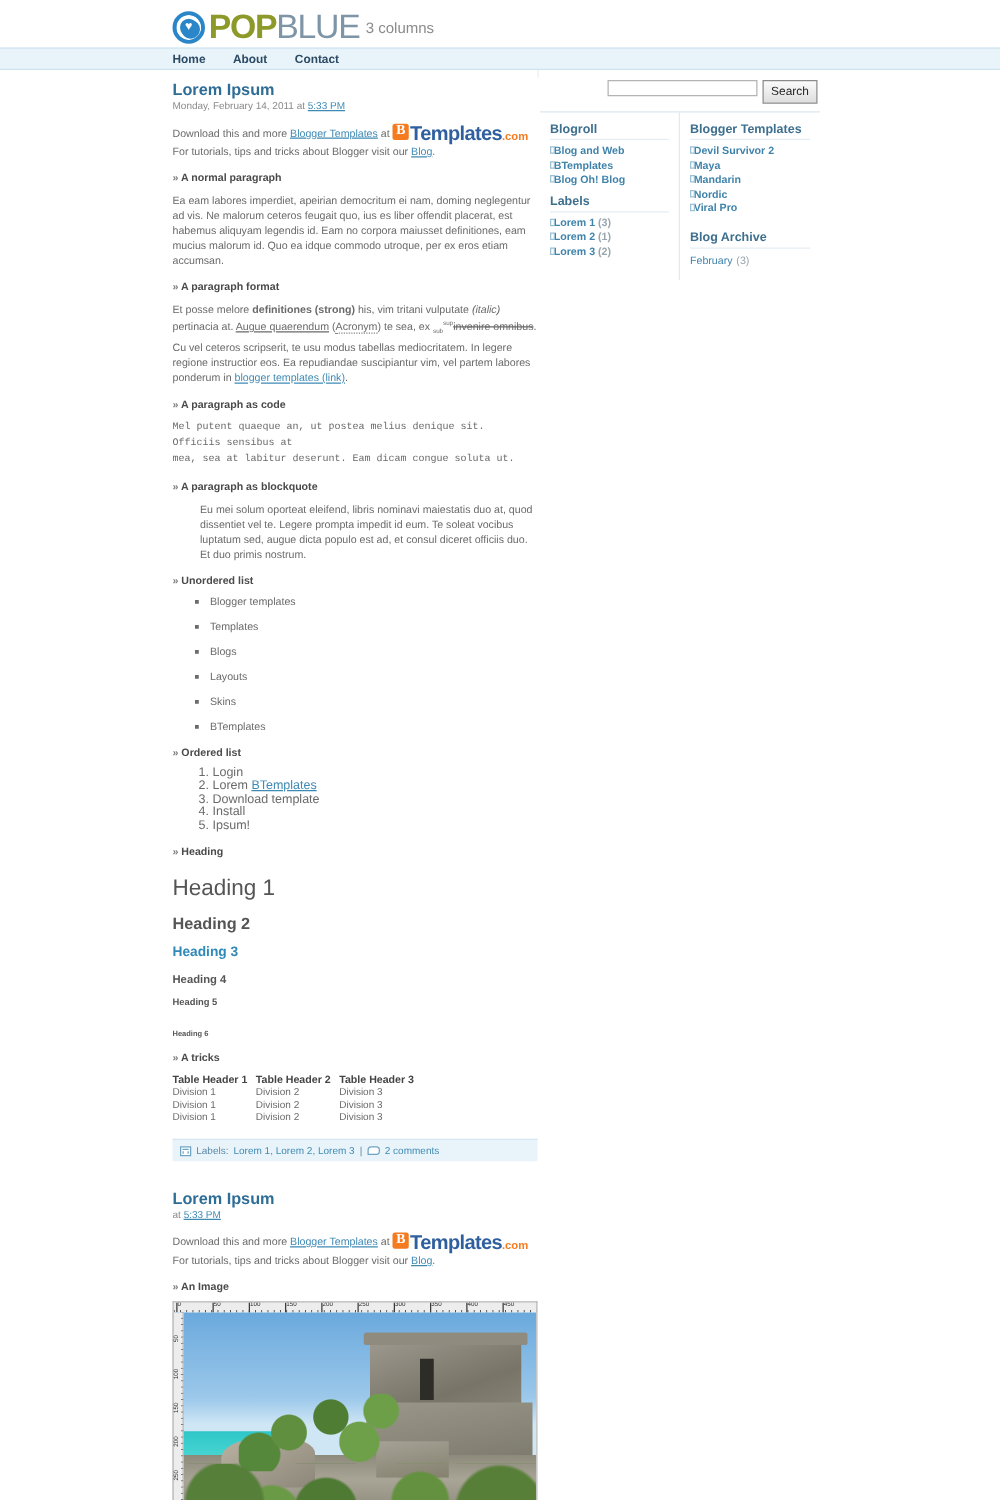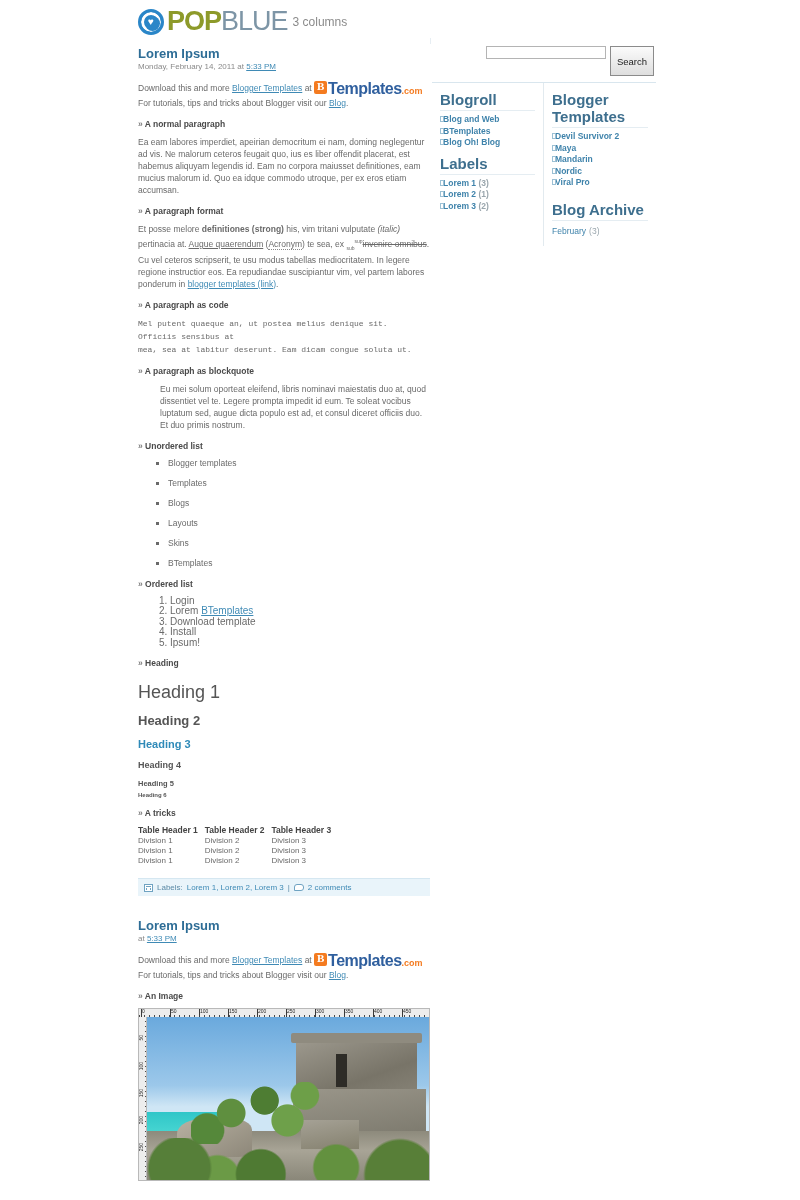--- a/index.html
+++ b/index.html
@@ -63,32 +63,32 @@
     position:absolute; left:432px; top:0px; width:224px;
   }
 
   
   .search-row { display:flex; justify-content:flex-end; padding:8px 2px 6px 0; }
   .search-input {
     width:120px; height:13px; border:1px solid #b4b4b4; background:#fff;
     font-size:9px; padding:0 2px; color:#333;
   }
   .search-btn {
-    margin-left:4px; height:30px; border:1px solid #8b8b8b;
+    margin-left:4px; height:19px; border:1px solid #8b8b8b;
     background:linear-gradient(#fbfbfb,#dedede);
     font-size:9.5px; color:#222; padding:0 6px; cursor:pointer;
     font-family:"Liberation Sans", sans-serif;
   }
 
   .sidebars { display:flex; border-top:1px solid #d9e6ee; }
   .sb { padding:6px 8px 10px 8px; }
   .sb1 { width:112px; border-right:1px solid #e2eaef; }
   .sb2 { width:112px; }
   .sb h3 {
-    margin:2px 0 3px 0; font-size:15px; font-weight:bold; color:#3e6f8e;
+    margin:2px 0 3px 0; font-size:10px; font-weight:bold; color:#3e6f8e;
     border-bottom:1px solid #e5edf2; padding-bottom:2px;
   }
   .sb ul { list-style:none; margin:0 0 6px 0; padding:0; }
   .sb li { font-size:8.5px; line-height:11.5px; padding-left:3px; position:relative;font-weight:bold; }
   .sb li .pg {
     position:absolute; left:0; top:2px; width:4px; height:6px;
     border:1px solid #9cc0d4; border-top-right-radius:0;
     background:#fff;
   }
   .sb li a { color:#3f83ab; text-decoration:none; }
@@ -135,21 +135,21 @@
   }
   ul.demo { margin:0 0 6px 0; padding-left:30px; list-style:square; }
   ul.demo li { font-size:8.5px; line-height:11px; color:#6a6a6a; margin-bottom:9px; }
   ol.demo { margin:0 0 6px 0; padding-left:32px; }
   ol.demo li { font-size:10px; line-height:10.5px; color:#6a6a6a; }
 
   h1.demo { font-size:18px; font-weight:normal; color:#555; margin:14px 0 10px 0; }
   h2.demo { font-size:13px; font-weight:bold; color:#555; margin:0 0 10px 0; }
   h3.demo { font-size:11px; font-weight:bold; color:#2f8ab8; margin:0 0 10px 0; }
   h4.demo { font-size:9px; font-weight:bold; color:#555; margin:0 0 9px 0; }
-  h5.demo { font-size:7.5px; font-weight:bold; color:#555; margin:0 0 4px 0; }
+  h5.demo { font-size:7.5px; font-weight:bold; color:#555; margin:0 0 19px 0; }
   h6.demo { font-size:6px; font-weight:bold; color:#555; margin:0 0 9px 0; }
 
   table.demo { border-collapse:collapse; font-size:8px; color:#6a6a6a; margin-bottom:12px; }
   table.demo th { text-align:left; font-weight:bold; color:#444; padding:0 2px 1px 0; font-size:8.5px;}
   table.demo td { padding:0 32px 0 0; line-height:10px; }
 
   .post-footer {
     background:#e9f4fa; border-top:1px solid #d5e7f1;
     padding:4px 6px; font-size:8px; color:#5b8aa6;
     display:flex; align-items:center; gap:4px; margin-bottom:22px;
@@ -272,20 +272,25 @@
       <span class="logo-mark">
         <span class="inner"></span>
         <span class="heart">♥</span>
       </span>
       <span class="logo-pop">POP</span>
       <span class="logo-blue">BLUE</span>
       <span class="logo-sub">3 columns</span>
     </div>
   </div>
 
+  <div class="nav">
+    <a href="#">Home</a>
+    <a href="#">About</a>
+    <a href="#">Contact</a>
+  </div>
 
   <div class="wrap">
     <div class="vline"></div>
 
     <div class="sidebar-outer">
 
       <div class="search-row">
         <input class="search-input" type="text" placeholder="" style="">
         <button class="search-btn">Search</button>
       </div>

